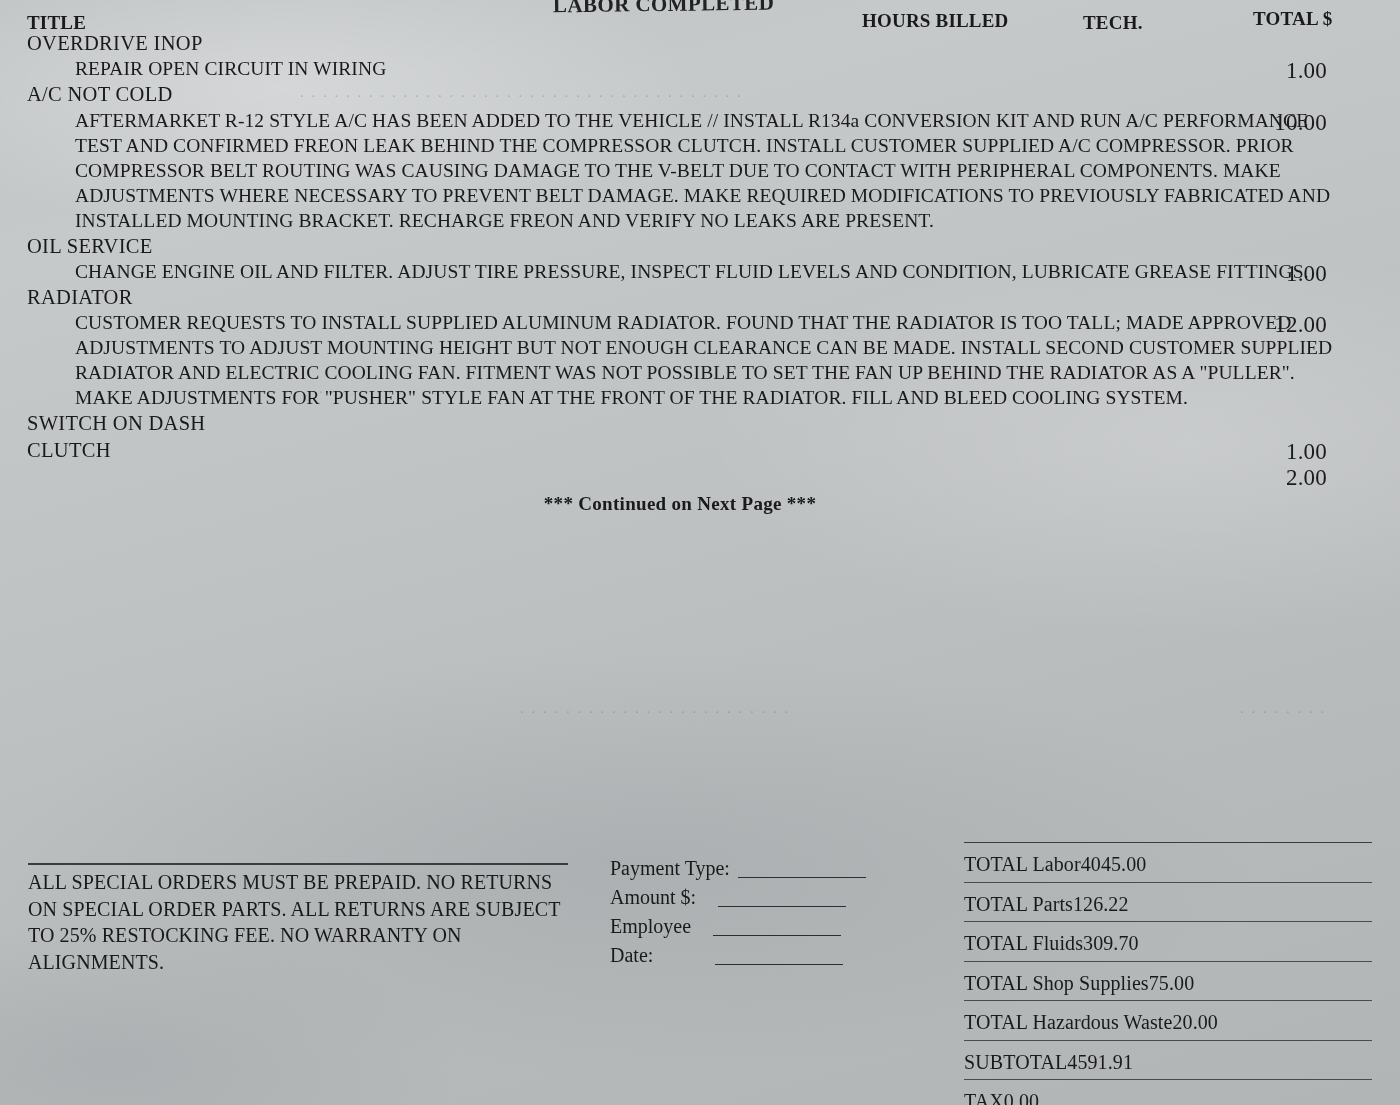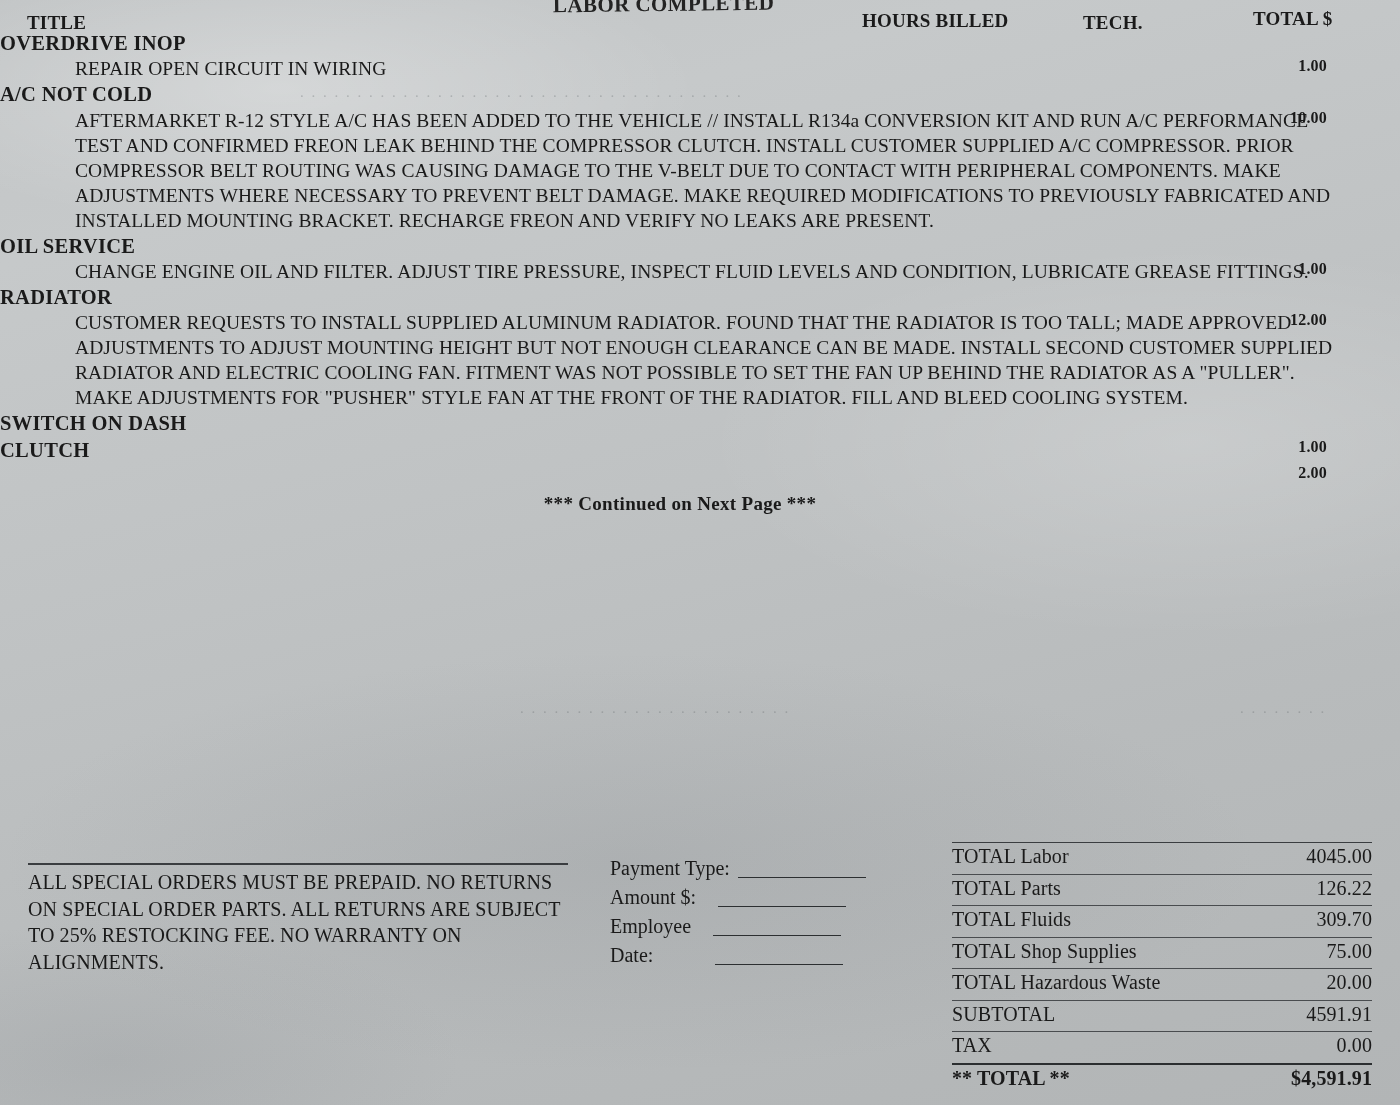--- a/index.html
+++ b/index.html
@@ -61,34 +61,35 @@
     letter-spacing: 0.5px;
     white-space: nowrap;
     pointer-events: none;
     z-index: 1;
   }
 
   
   #items { position: absolute; left: 0; top: 30px; width: 1400px; }
   .item { position: relative; }
   .item-title {
-    font-weight: bold;
+    font-weight: normal;
     font-size: 20.5px;
     letter-spacing: 0.3px;
+    padding-left: 27px;
     line-height: 1.28;
   }
   .amounts {
     position: absolute;
     right: 0;
     width: 520px;
     height: 0;
   }
   .amt {
     position: absolute;
-    font-size: 16px;
+    font-size: 23px;
     letter-spacing: 0.2px;
     white-space: nowrap;
   }
   .amt.hours { left: 447px; transform: translateX(-100%); }
   .desc {
     padding-left: 75px;
     padding-right: 43px;
     font-size: 19.5px;
     line-height: 1.285;
     letter-spacing: 0.1px;
@@ -150,25 +151,25 @@
 
   .totals {
     position: absolute;
     left: 952px;
     top: 6px;
     width: 420px;
     font-size: 20px;
   }
   .tot-row {
     display: flex;
-    justify-content: space-between;
     align-items: baseline;
     height: 28.5px;
-    padding-top: 2px;
+    padding-top: 10px;
     border-top: 1.4px solid #494c4f;
+    margin-left: 12px;
   }
   .tot-row:first-child { border-top: 1.8px solid #3a3d40; }
   .tot-row .lbl { letter-spacing: 0.1px; }
   .tot-row .val { letter-spacing: 0.1px; }
   .tot-row.grand {
     font-weight: bold;
     border-top: 2px solid #2b2e30;
     height: 30px;
   }
 </style>

